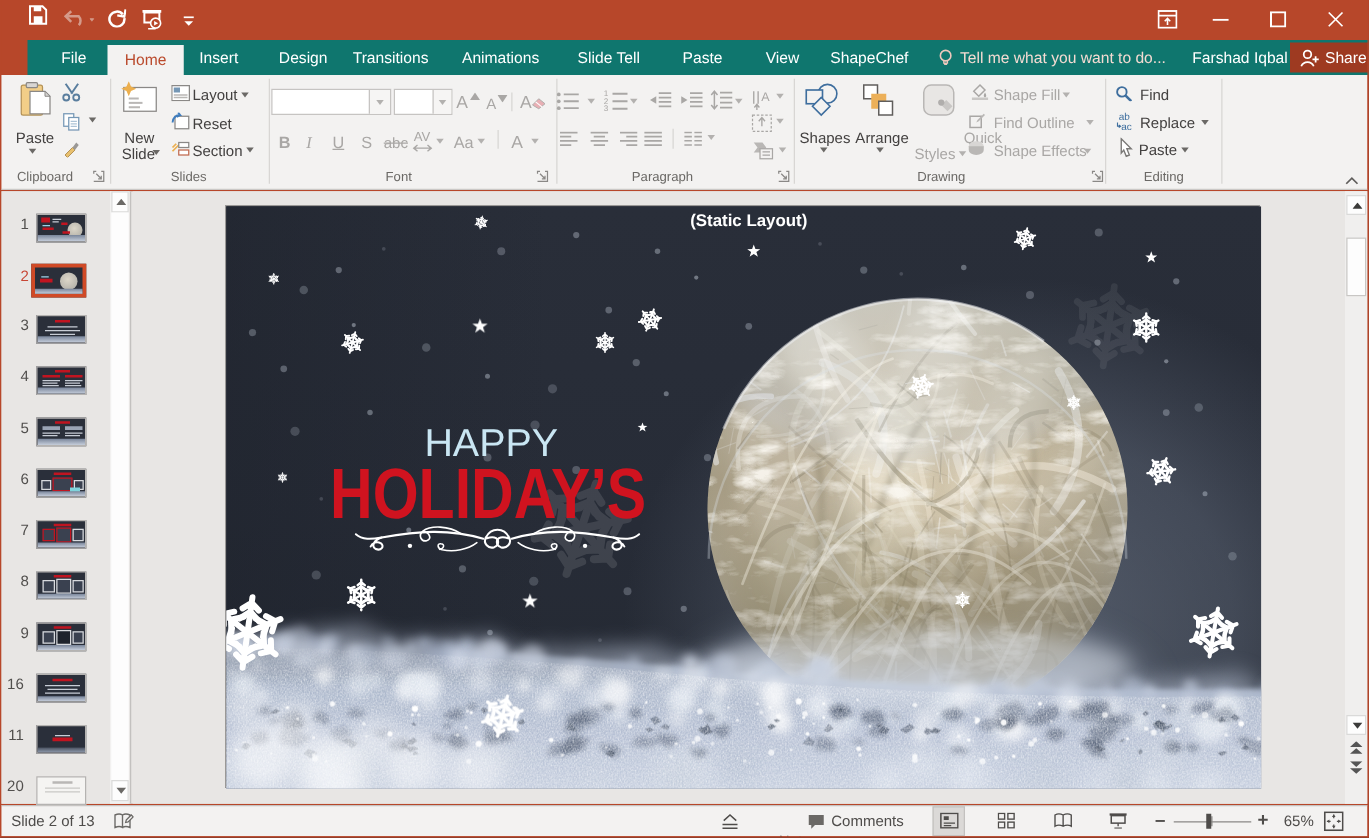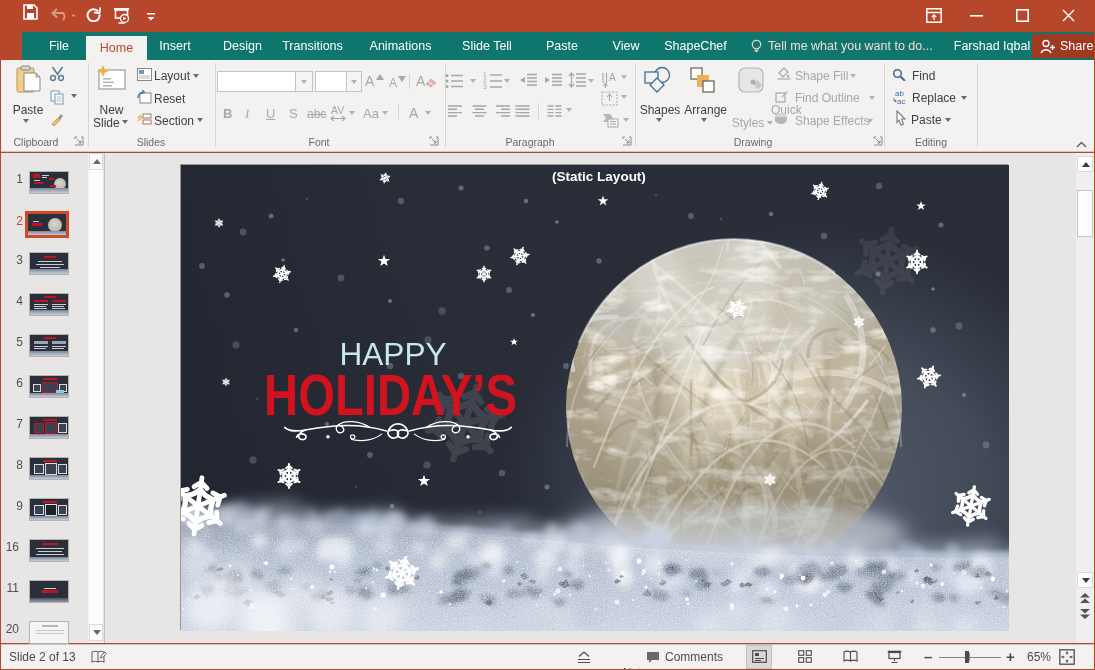--- a/index.html
+++ b/index.html
@@ -152,21 +152,21 @@
   <svg class="abs" style="left:94px;top:5px;" width="31" height="30" viewBox="0 0 31 30">
     <rect x="4" y="5" width="26" height="19" fill="#fff" stroke="#8A8886" stroke-width="1"></rect>
     <rect x="8" y="13" width="8" height="1.6" fill="#B9B7B5"></rect>
     <rect x="8" y="16.5" width="11" height="1.6" fill="#B9B7B5"></rect>
     <rect x="8" y="20" width="9" height="1.6" fill="#B9B7B5"></rect>
     <g fill="#ECAF4E">
         <path d="M8 0 l1.8 4.2 L14 6 l-4.2 1.8 L8 12 l-1.8-4.2 L2 6 l4.2-1.8 Z"></path>
       </g>
   </svg>
   <div class="abs rtext" style="left:95px;top:43px;width:31px;text-align:center;">New</div>
-  <div class="abs rtext" style="left:92px;top:56px;width:31px;text-align:left;">Slide</div>
+  <div class="abs rtext" style="left:92px;top:56px;width:31px;text-align:right;">Slide</div>
   <div class="abs darr" style="left:121px;top:60px;"></div>
   <svg class="abs" style="left:136px;top:8px;" width="15" height="13" viewBox="0 0 15 13">
     <rect x="0.5" y="0.5" width="14" height="12" fill="#fff" stroke="#8A8886"></rect>
     <rect x="2" y="2" width="5" height="4" fill="#7597B5"></rect>
     <path d="M2 8 h11 M2 10 h11" stroke="#B9B7B5" stroke-width="1.2"></path>
   </svg>
   <div class="abs rtext" style="left:153px;top:9px;">Layout</div>
     <div class="abs darr" style="left:192px;top:14px;"></div>
   <svg class="abs" style="left:136px;top:30px;" width="15" height="14" viewBox="0 0 15 14">
     <rect x="3" y="3" width="11" height="10" fill="#fff" stroke="#8A8886"></rect>

